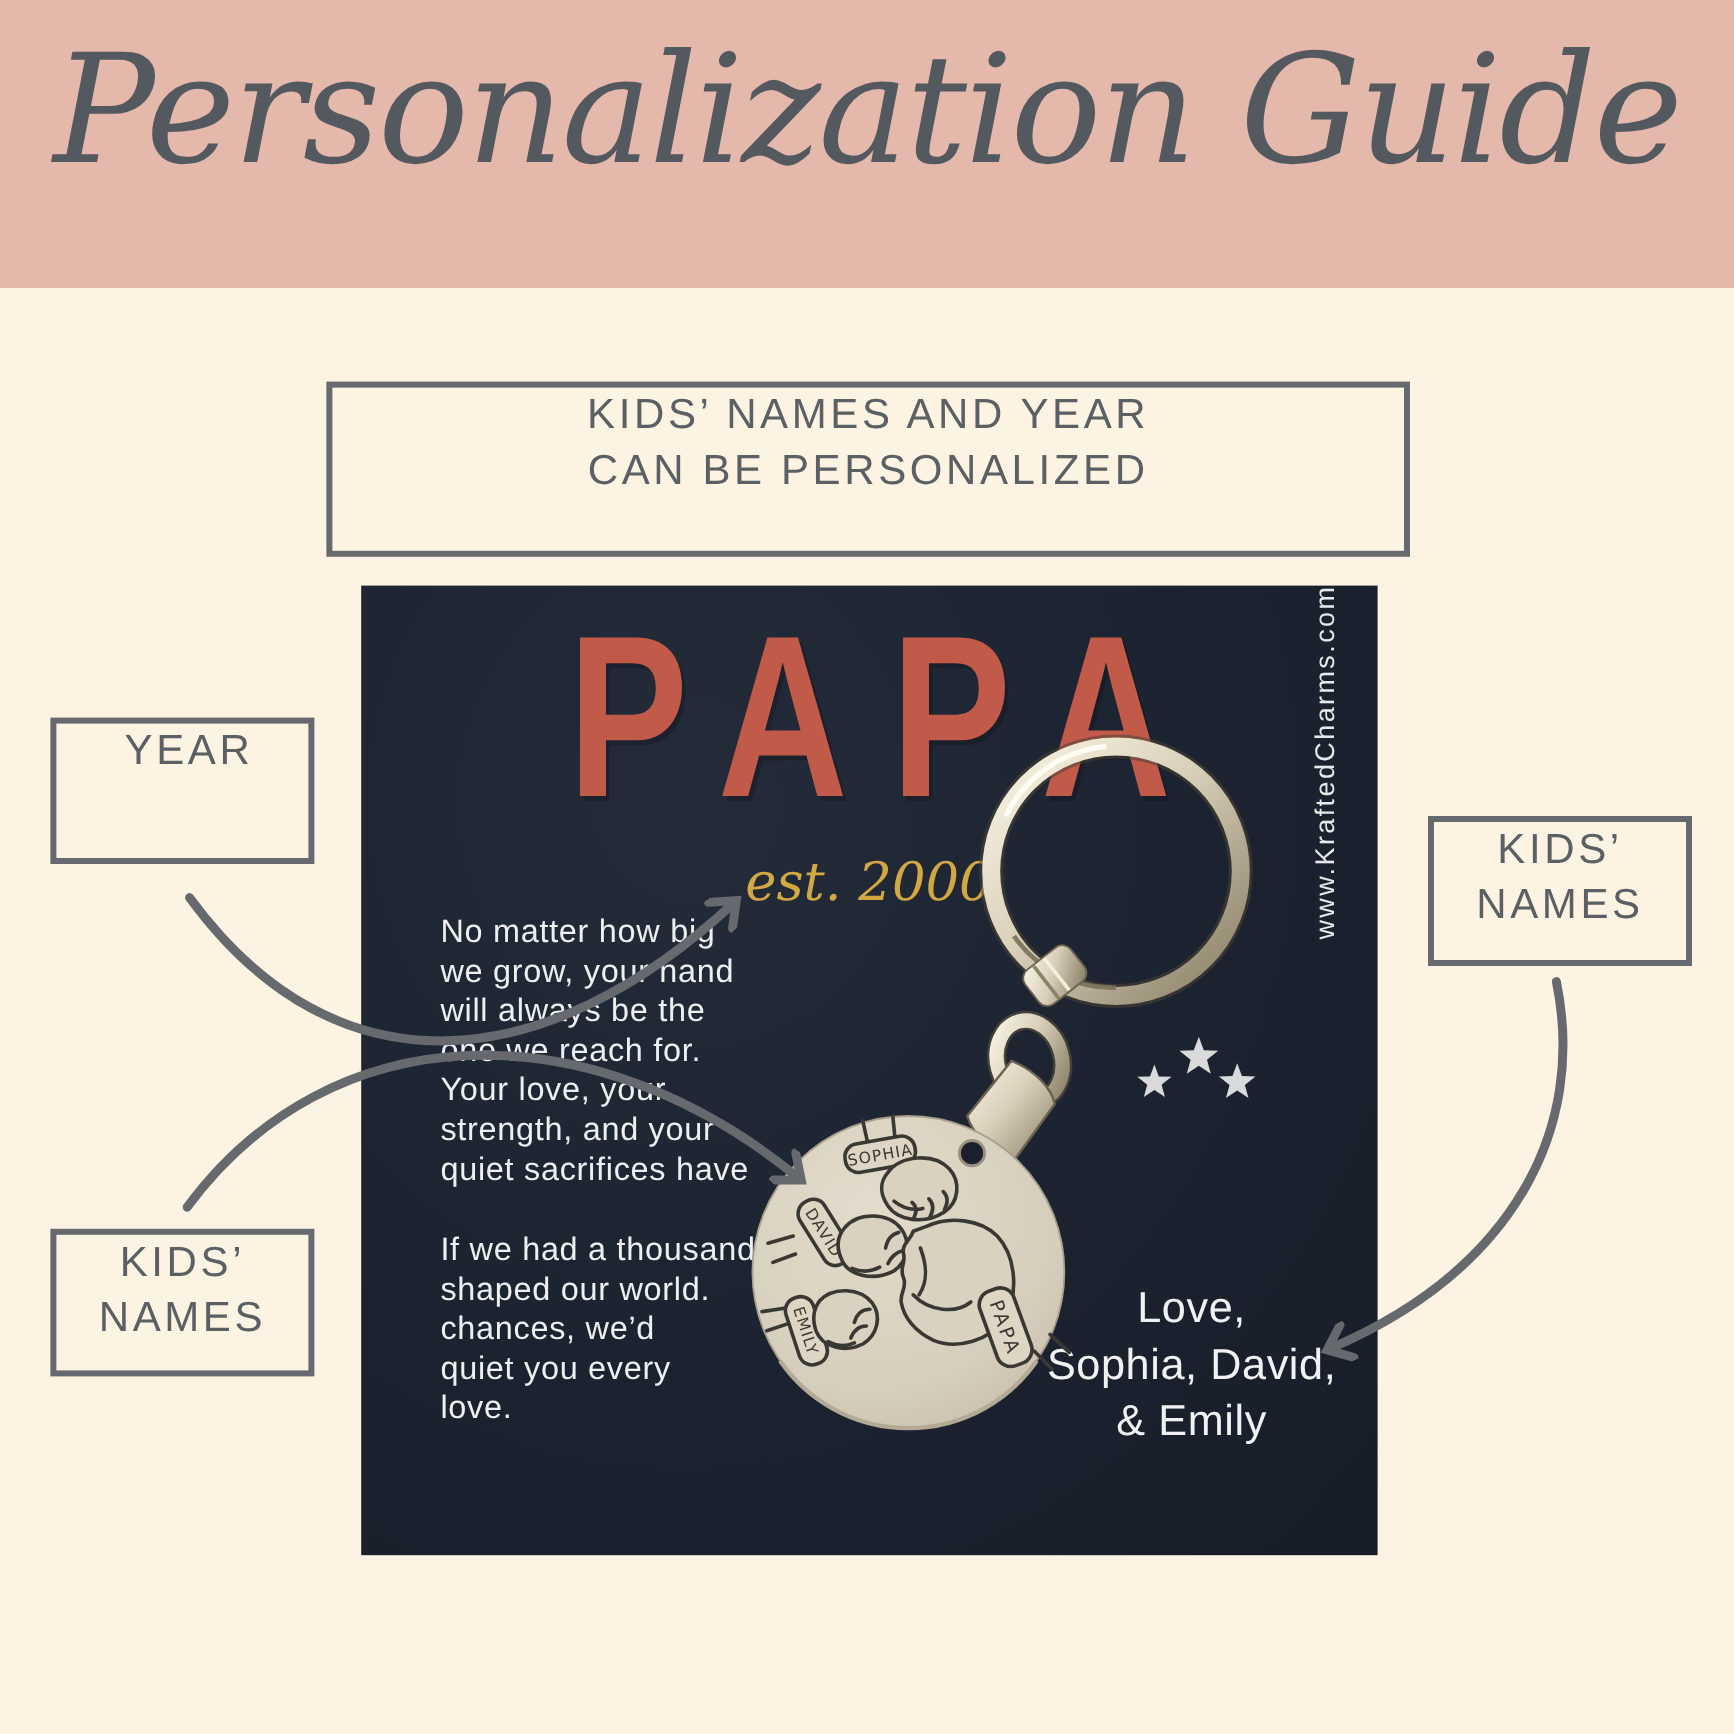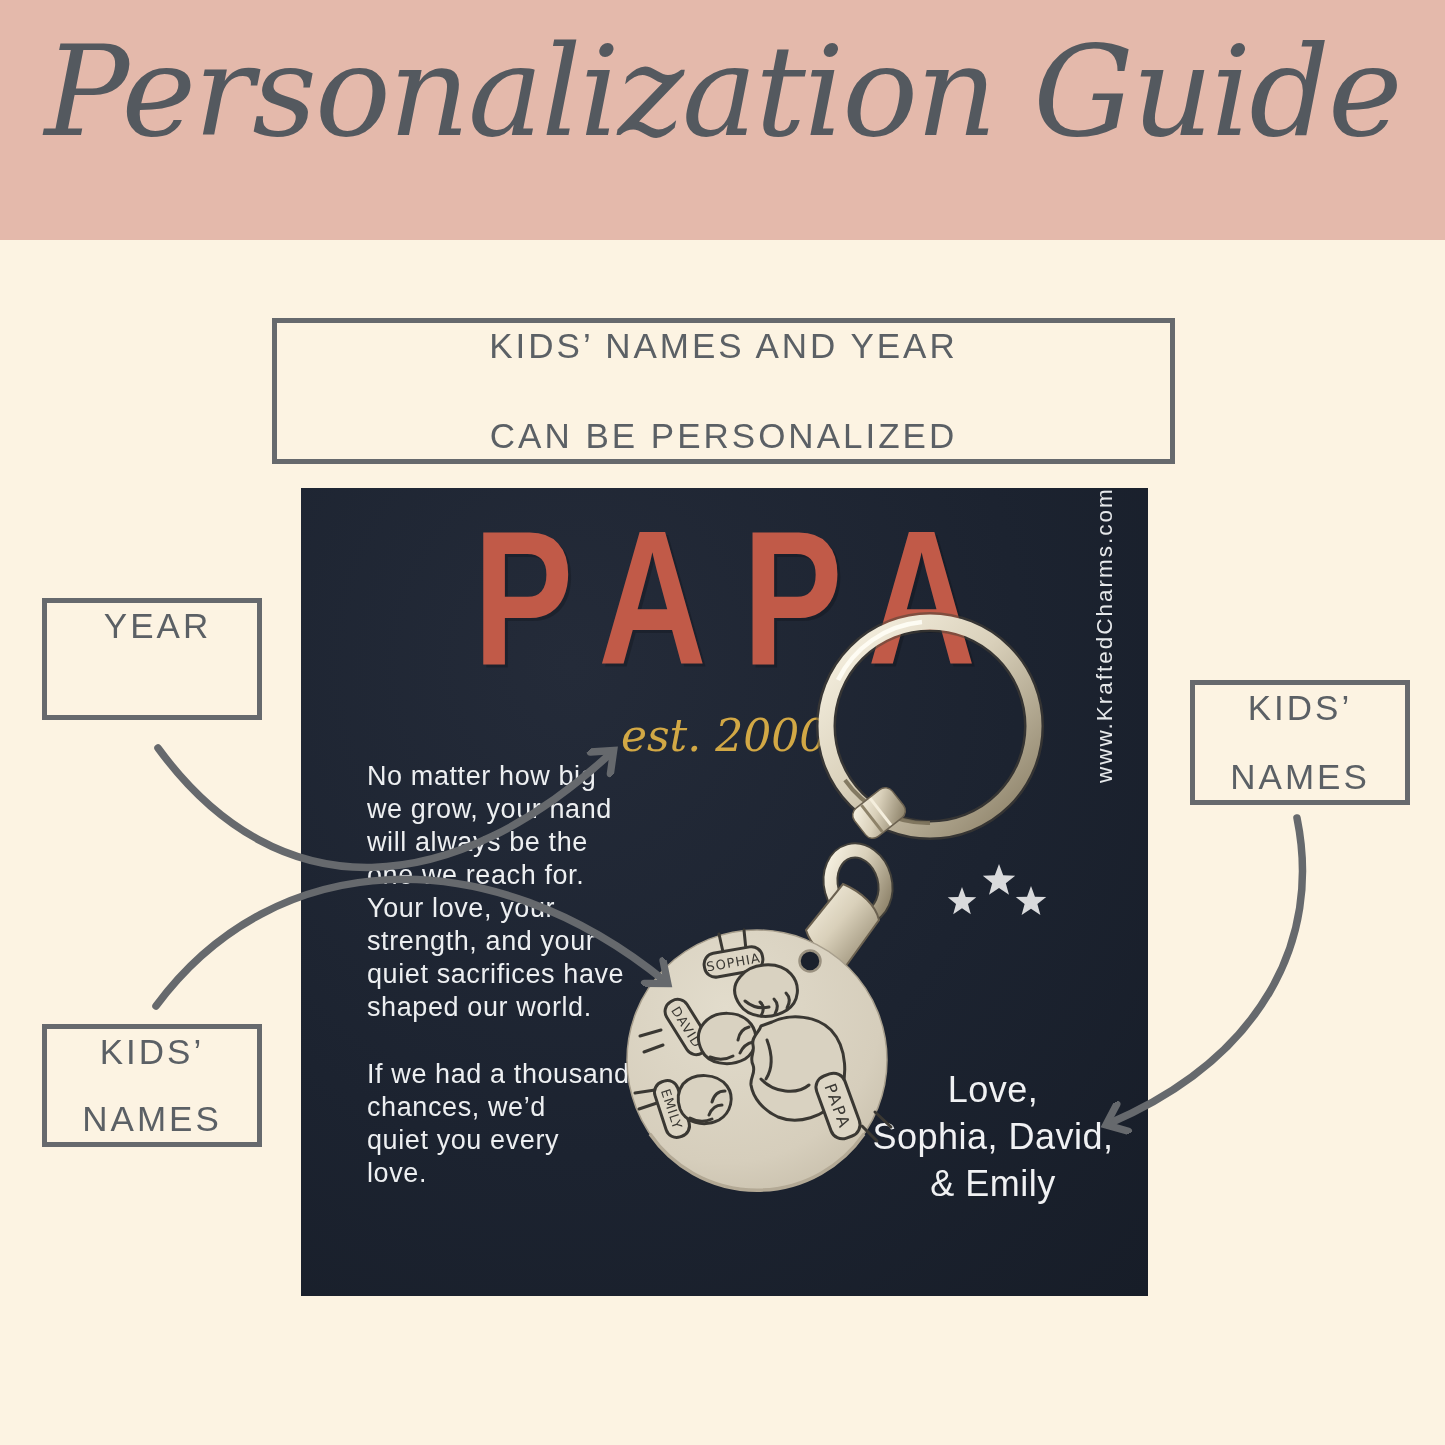--- a/index.html
+++ b/index.html
@@ -8,21 +8,21 @@
   .stage{position:relative;width:1445px;height:1445px;background:#fcf3e2;}
 
   
   .banner{position:absolute;left:0;top:0;width:1445px;height:240px;background:#e4b9ab;}
   .banner-title{position:absolute;left:0;right:0;top:18px;text-align:center;
     font-family:"DejaVu Serif",serif;font-style:italic;font-weight:500;
     font-size:126px;color:#54595f;letter-spacing:-2px;white-space:nowrap;}
 
   
   .obox{position:absolute;border:5px solid #66696d;box-sizing:border-box;
-    display:flex;flex-direction:column;align-items:center;justify-content:space-between;
+    display:flex;flex-direction:column;align-items:center;justify-content:flex-start;
     color:#5b6065;text-transform:none;}
   .obox .ln{font-size:35px;letter-spacing:3px;line-height:46px;white-space:nowrap;}
   .box-info{left:272px;top:318px;width:903px;height:146px;}
   .box-year{left:42px;top:598px;width:220px;height:122px;padding-left:11px;}
   .box-kids-left{left:42px;top:1024px;width:220px;height:123px;}
   .box-kids-right{left:1190px;top:680px;width:220px;height:125px;}
 
   
   .card{position:absolute;left:301px;top:488px;width:847px;height:808px;
     background:radial-gradient(ellipse at 32% 22%, #242b39 0%, #1c2330 55%, #171d28 100%);}
@@ -79,22 +79,22 @@
     <div class="est">est. 2000</div>
 
     <div class="poem">
       <div class="pline">No matter how big</div>
       <div class="pline">we grow, your hand</div>
       <div class="pline">will always be the</div>
       <div class="pline">one we reach for.</div>
       <div class="pline">Your love, your</div>
       <div class="pline">strength, and your</div>
       <div class="pline">quiet sacrifices have</div>
+      <div class="pline para-gap">If we had a thousand</div>
       <div class="pline">shaped our world.</div>
-      <div class="pline para-gap">If we had a thousand</div>
       <div class="pline">chances, we’d</div>
       <div class="pline">quiet you every</div>
       <div class="pline">love.</div>
     </div>
 
     <div class="closing">
       <div class="cline">Love,</div>
       <div class="cline">Sophia, David,</div>
       <div class="cline">&amp; Emily</div>
     </div>

